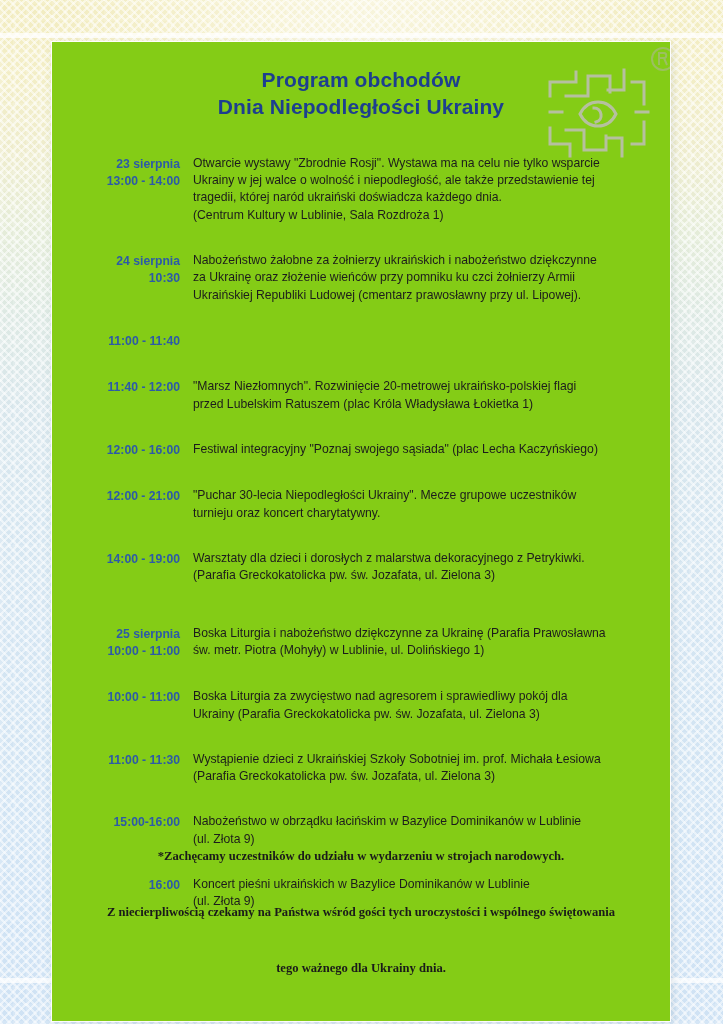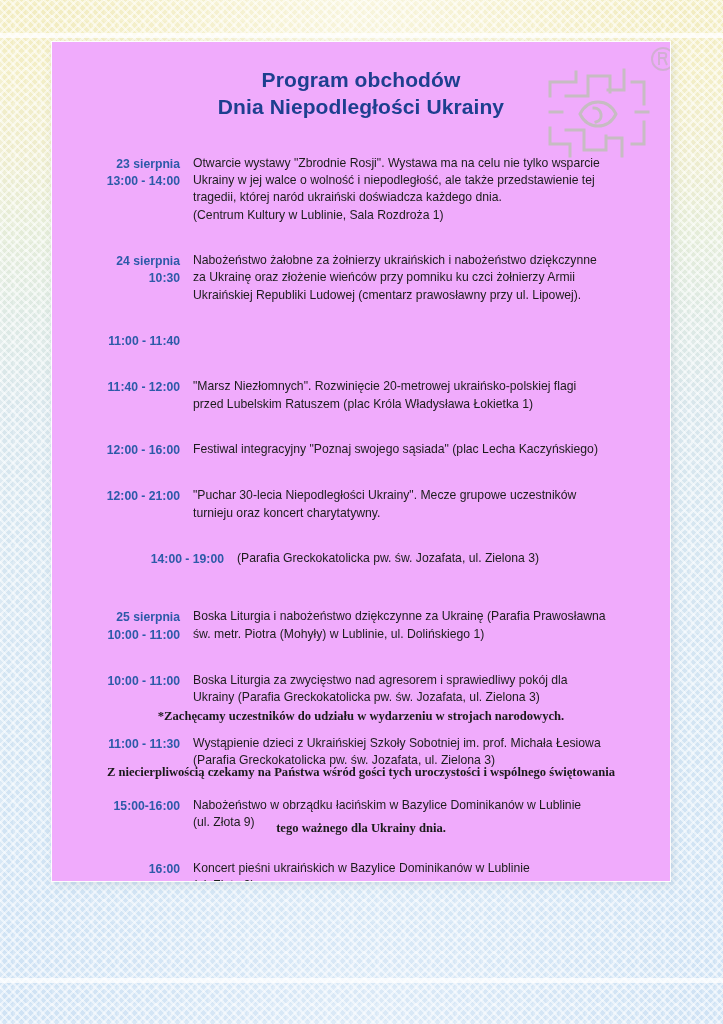--- a/index.html
+++ b/index.html
@@ -70,22 +70,22 @@
     position:absolute;left:0;right:0;height:5px;
     background:rgba(255,255,255,0.75);
   }
   .bg-band.b1{top:33px;}
   .bg-band.b2{bottom:41px;}
 
   
   .card{
     position:absolute;
     left:52px;top:42px;
-    width:618px;height:839px;
-    background:#f0abfc;
+    width:618px;height:979px;
+    background:#84cc16;
     box-shadow:0 0 0 1px rgba(255,255,255,0.9), 2px 3px 9px rgba(90,110,130,0.18);
     overflow:hidden;
   }
   
   .ornament{
     position:absolute;right:14px;top:10px;
     width:120px;height:120px;opacity:0.85;pointer-events:none;
   }
   .ornament svg{display:block;width:120px;height:120px;}
   .reg-mark{
@@ -252,25 +252,26 @@
       <div class="row gap-lg">
         <div class="when">
           <span class="d">12:00 - 21:00</span>
         </div>
         <div class="what">
           <span class="l">"Puchar 30-lecia Niepodległości Ukrainy". Mecze grupowe uczestników</span>
           <span class="l">turnieju oraz koncert charytatywny.</span>
         </div>
       </div>
 
-      <div class="row" style="margin-bottom:40px;padding-left:44px;">
+      <div class="row" style="margin-bottom:40px;">
         <div class="when">
           <span class="d">14:00 - 19:00</span>
         </div>
         <div class="what">
+          <span class="l">Warsztaty dla dzieci i dorosłych z malarstwa dekoracyjnego z Petrykiwki.</span>
           <span class="l">(Parafia Greckokatolicka pw. św. Jozafata, ul. Zielona 3)</span>
         </div>
       </div>
 
       <div class="row gap-lg">
         <div class="when">
           <span class="d">25 sierpnia</span>
           <span class="d">10:00 - 11:00</span>
         </div>
         <div class="what">

